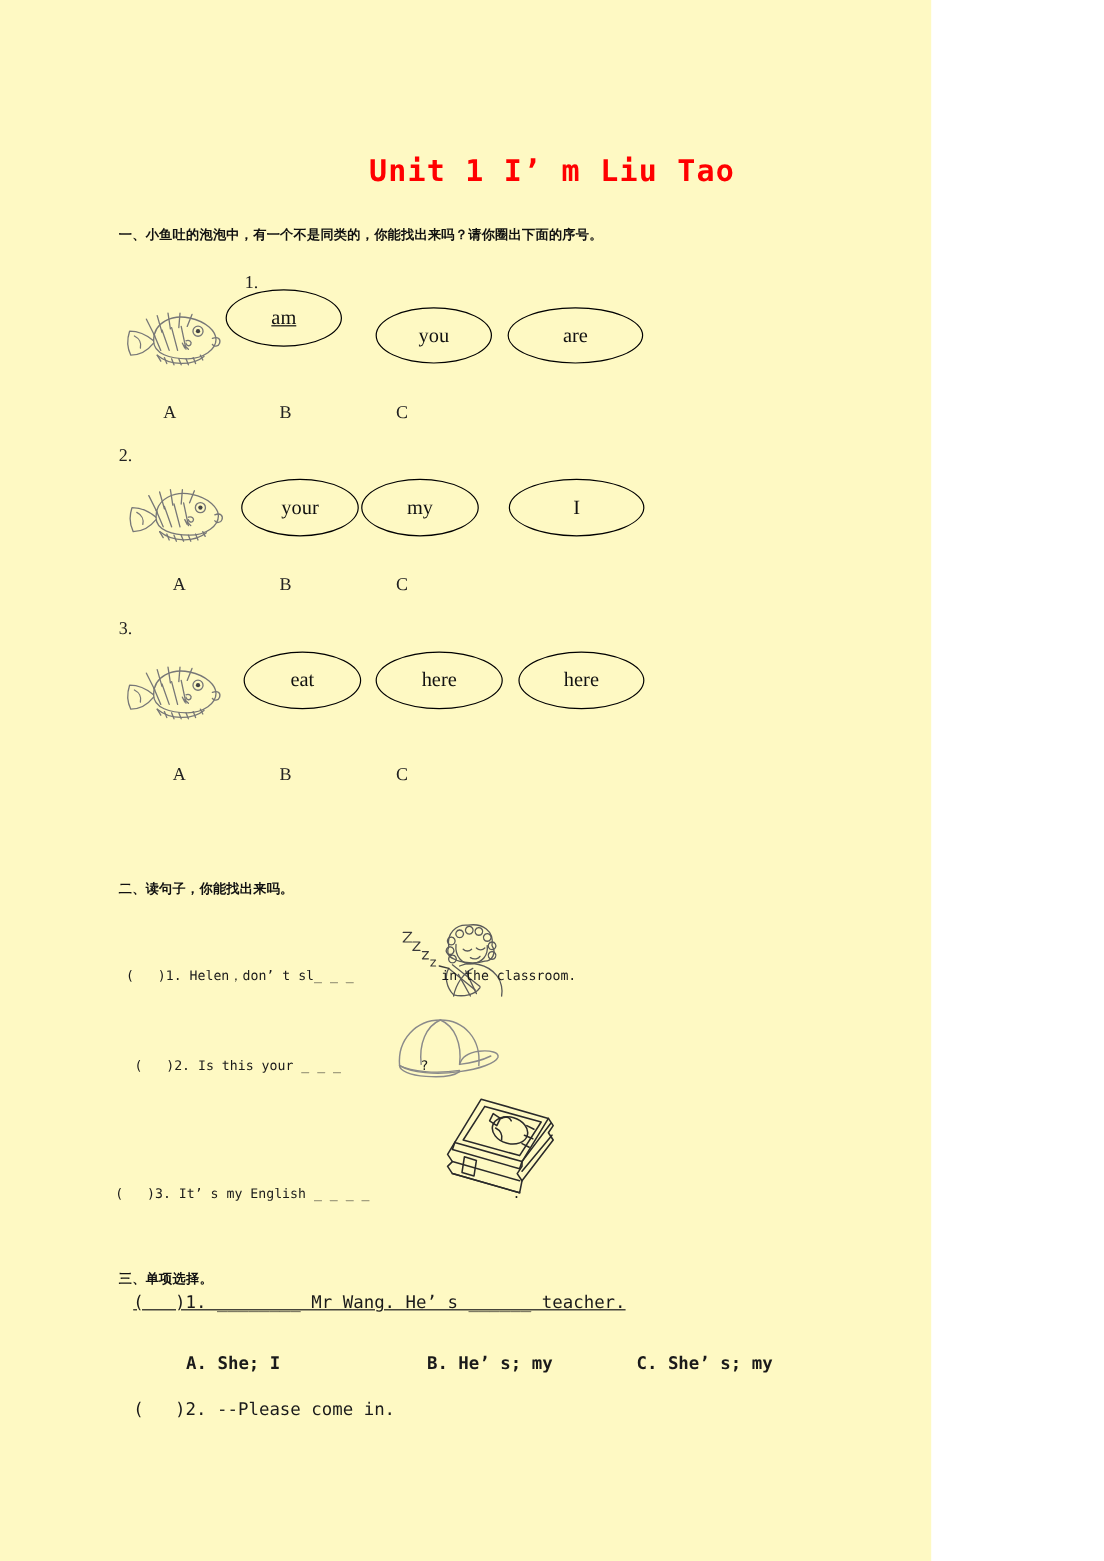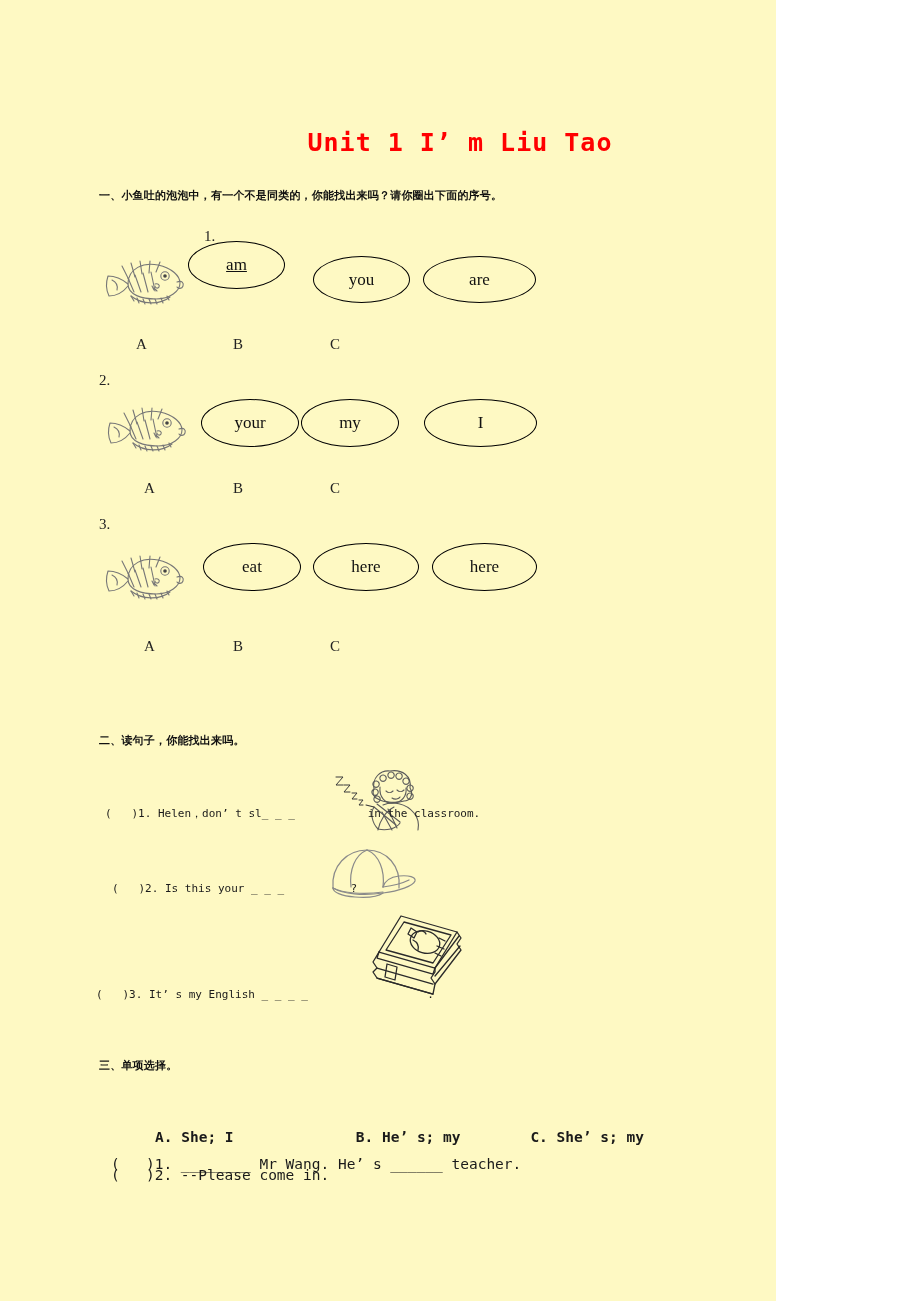--- a/index.html
+++ b/index.html
@@ -133,21 +133,21 @@
   #pic-book  { left: 361px; top: 906px; }
 
   
   .q3-line {
     position: absolute;
     font-family: "DejaVu Sans Mono", "Liberation Mono", monospace;
     font-size: 14.5px;
     color: #1a1a1a;
     white-space: pre;
   }
-  #q3-1    { left: 111px; top: 1156px; }
+  #q3-1    { left: 111px; top: 1078px; text-decoration: underline; }
   #q3-opts { left: 155px; top: 1129px; font-weight: bold; }
   #q3-2    { left: 111px; top: 1167px; }
 
   
   .page-num {
     position: absolute;
     left: 806px;
     top: 1205px;
     font-family: "Liberation Serif", "DejaVu Serif", serif;
     font-size: 14px;

